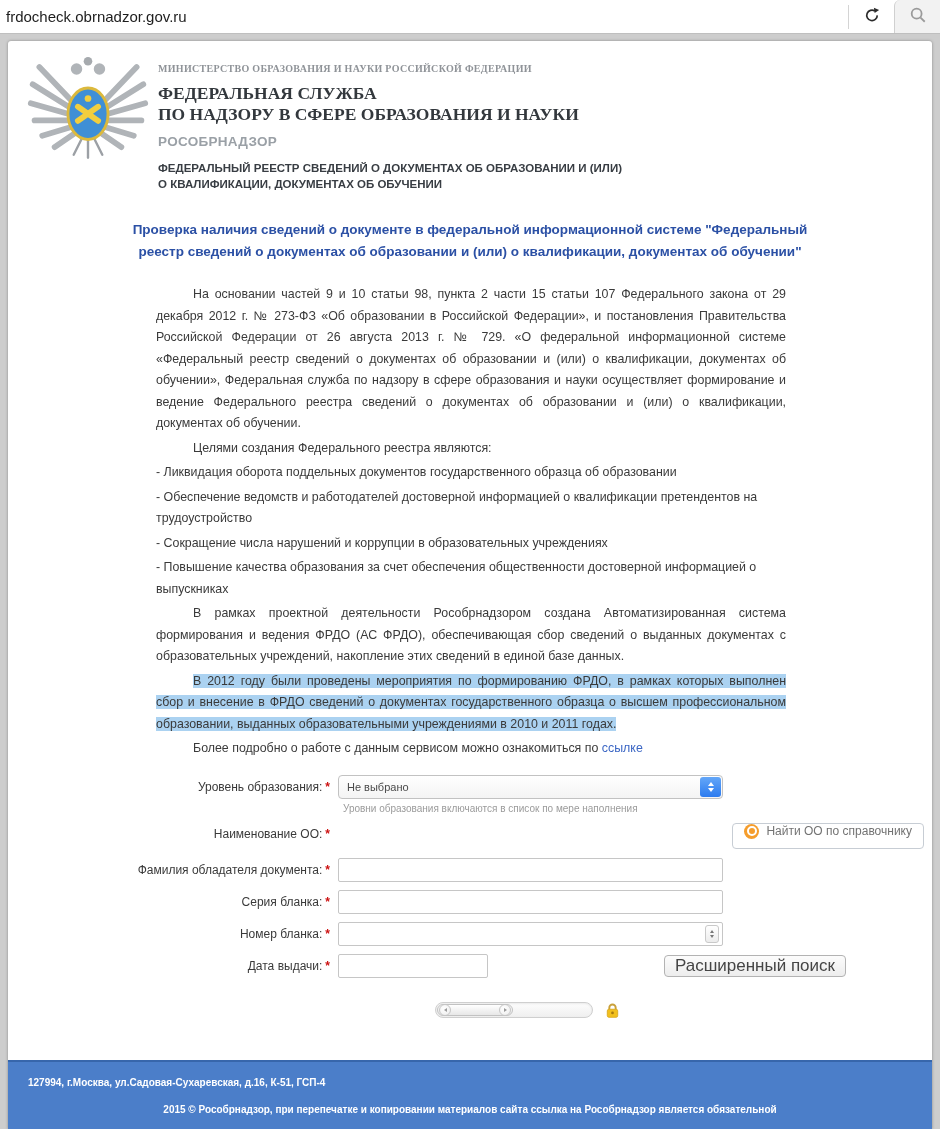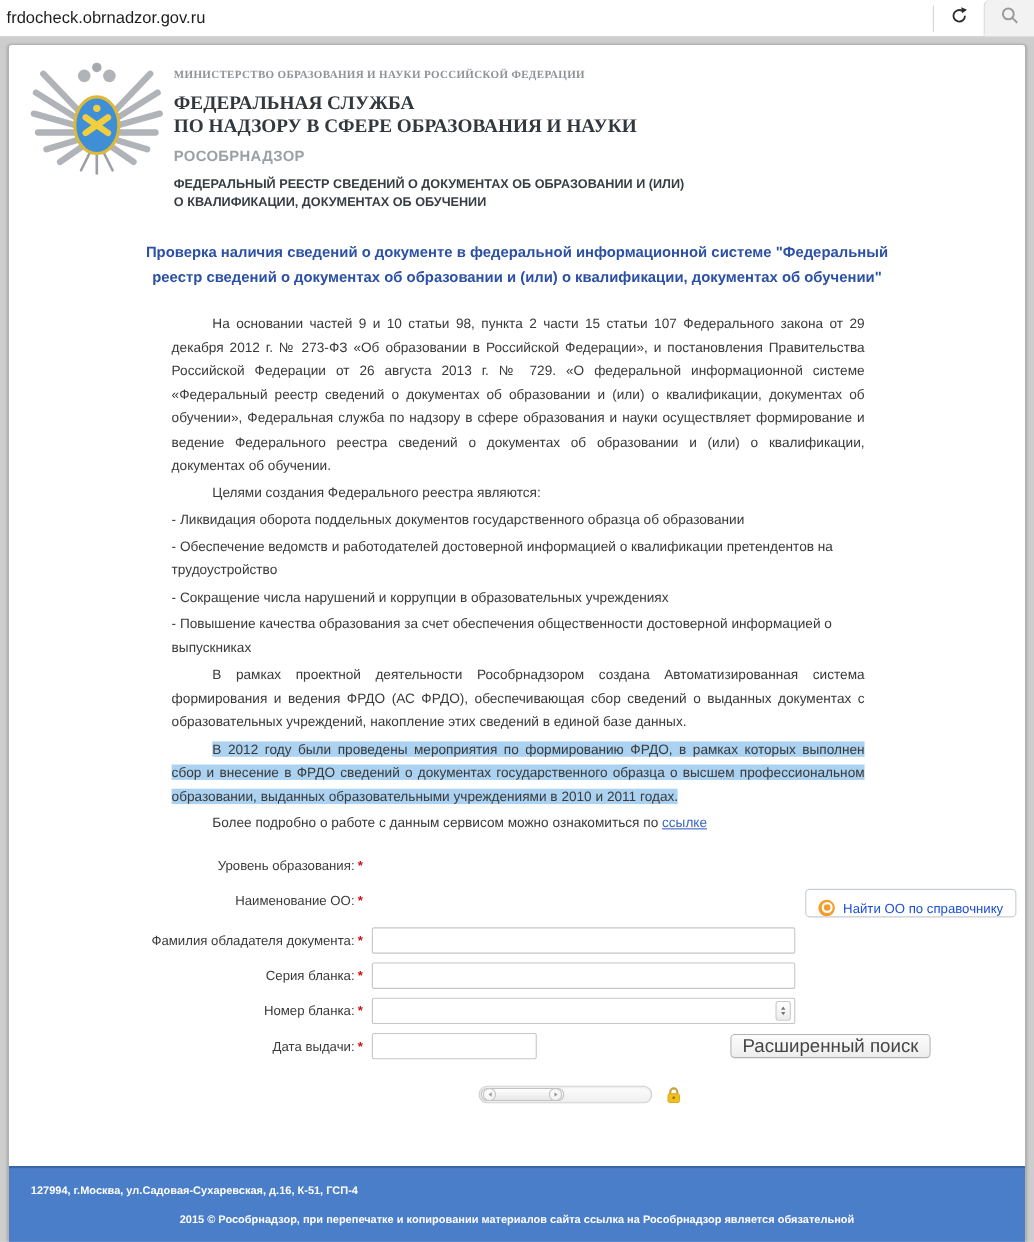--- a/index.html
+++ b/index.html
@@ -29,42 +29,42 @@
 
   
   .page-title { margin:27px 120px 0; text-align:center; color:#2b50a5; font-size:13.5px; font-weight:bold; line-height:22px; }
 
   
   .content { margin:21px 146px 0 148px; font-size:12.4px; color:#3a3a3a; }
   .content p { margin:0 0 3px; line-height:21.5px; }
   .indent { text-indent:37px; }
   .justify { text-align:justify; }
   .hl-text { background:#abd2f1; }
-  .text-link { color:#3b66c4; text-decoration:underline; cursor:pointer; }
+  .text-link { color:#3b66c4; cursor:pointer; }
 
   
   .form-section { margin-top:15px; font-size:12px; color:#3a3a3a; }
   .frow { display:flex; align-items:flex-start; margin-bottom:8px; position:relative; min-height:24px; }
   .flabel { flex:0 0 322px; text-align:right; padding-top:5px; }
   .req { color:#cc1111; font-weight:bold; margin-left:3px; }
   .ffield { margin-left:8px; width:385px; position:relative; }
   .txt-input { width:100%; height:24px; border:1px solid #c6c6c6; border-radius:2px; padding:0 6px; font-size:12px; font-family:"Liberation Sans",sans-serif; background:#fff; }
   .date-input { width:150px; }
 
   .select-box { height:24px; border:1px solid #c2c2c2; border-radius:4px; background:linear-gradient(#ffffff,#f4f4f4); display:flex; align-items:center; padding-left:8px; font-size:11px; color:#4a4a4a; position:relative; cursor:pointer; }
   .stepper { position:absolute; right:1px; top:1px; width:21px; height:20px; border-radius:3px; background:linear-gradient(#64a7f8,#2c7bef); display:flex; flex-direction:column; align-items:center; justify-content:center; gap:2px; }
   .chev-up { width:0; height:0; border-left:3.5px solid transparent; border-right:3.5px solid transparent; border-bottom:4px solid #fff; }
   .chev-down { width:0; height:0; border-left:3.5px solid transparent; border-right:3.5px solid transparent; border-top:4px solid #fff; }
   .field-hint { font-size:10px; color:#9b9b9b; margin:4px 0 0 5px; }
 
   .num-spin { position:absolute; right:4px; top:3px; width:14px; height:18px; border:1px solid #c9c9c9; border-radius:3px; background:linear-gradient(#fff,#ececec); display:flex; flex-direction:column; align-items:center; justify-content:center; gap:2px; cursor:pointer; }
   .num-up { width:0; height:0; border-left:2.5px solid transparent; border-right:2.5px solid transparent; border-bottom:3.5px solid #777; }
   .num-down { width:0; height:0; border-left:2.5px solid transparent; border-right:2.5px solid transparent; border-top:3.5px solid #777; }
 
-  .find-btn { position:absolute; right:8px; top:1px; height:26px; display:inline-flex; align-items:flex-end; gap:7px; padding:0 11px; background:#fff; border:1px solid #c7cdd4; border-radius:4px; color:#1d4ed8; font-size:12px; cursor:pointer; }
+  .find-btn { position:absolute; right:8px; top:1px; height:26px; display:inline-flex; align-items:flex-start; gap:7px; padding:0 11px; background:#fff; border:1px solid #c7cdd4; border-radius:4px; color:#737373; font-size:12px; cursor:pointer; }
   .adv-btn { position:absolute; right:86px; top:1px; height:22px; padding:0 10px; background:linear-gradient(#fcfcfc,#ededed); border:1px solid #b3b3b3; border-radius:4px; color:#454545; font-size:17px; cursor:pointer; }
 
   .icon-ring { width:15px; height:15px; border-radius:50%; background:#f59d2c; display:inline-flex; align-items:center; justify-content:center; flex:0 0 auto; }
   .icon-ring::after { content:""; width:6px; height:6px; border:2px solid #fff; border-radius:50%; }
 
   
   .center-shift { display:flex; justify-content:center; transform:translateX(58px); }
   .slider-block { margin-top:24px; align-items:center; }
   .slider-track { width:158px; height:16px; border:1px solid #cfcfcf; border-radius:8px; background:linear-gradient(#fdfdfd,#efefef); box-shadow:inset 0 1px 2px rgba(0,0,0,.08); position:relative; }
   .slider-handle { position:absolute; left:1px; top:1px; width:76px; height:12px; border:1px solid #c2c2c2; border-radius:7px; background:linear-gradient(#ffffff,#e7e7e7); display:flex; align-items:center; justify-content:space-between; padding:0 1px; cursor:grab; }
@@ -160,20 +160,30 @@
         <p>- Повышение качества образования за счет обеспечения общественности достоверной информацией о выпускниках</p>
         <p class="indent justify">В рамках проектной деятельности Рособрнадзором создана Автоматизированная система формирования и ведения ФРДО (АС ФРДО), обеспечивающая сбор сведений о выданных документах с образовательных учреждений, накопление этих сведений в единой базе данных.</p>
         <p class="indent justify"><span class="hl-text">В 2012 году были проведены мероприятия по формированию ФРДО, в рамках которых выполнен сбор и внесение в ФРДО сведений о документах государственного образца о высшем профессиональном образовании, выданных образовательными учреждениями в 2010 и 2011 годах.</span></p>
         <p class="indent"><span>Более подробно о работе с данным сервисом можно ознакомиться по </span><span class="text-link">ссылке</span></p>
       </div>
 
       <div class="form-section">
 
         <div class="frow">
           <div class="flabel"><span>Уровень образования:</span><span class="req">*</span></div>
+          <div class="ffield">
+            <div class="select-box">
+              <span>Не выбрано</span>
+              <span class="stepper">
+                  <span class="chev-up"></span>
+                  <span class="chev-down"></span>
+                </span>
+            </div>
+            <div class="field-hint">Уровни образования включаются в список по мере наполнения</div>
+          </div>
         </div>
 
         <div class="frow" style="min-height:28px;">
           <div class="flabel"><span>Наименование ОО:</span><span class="req">*</span></div>
           <div class="ffield"></div>
           <button class="find-btn">
             <span class="icon-ring"></span>
             <span>Найти ОО по справочнику</span>
           </button>
         </div>

